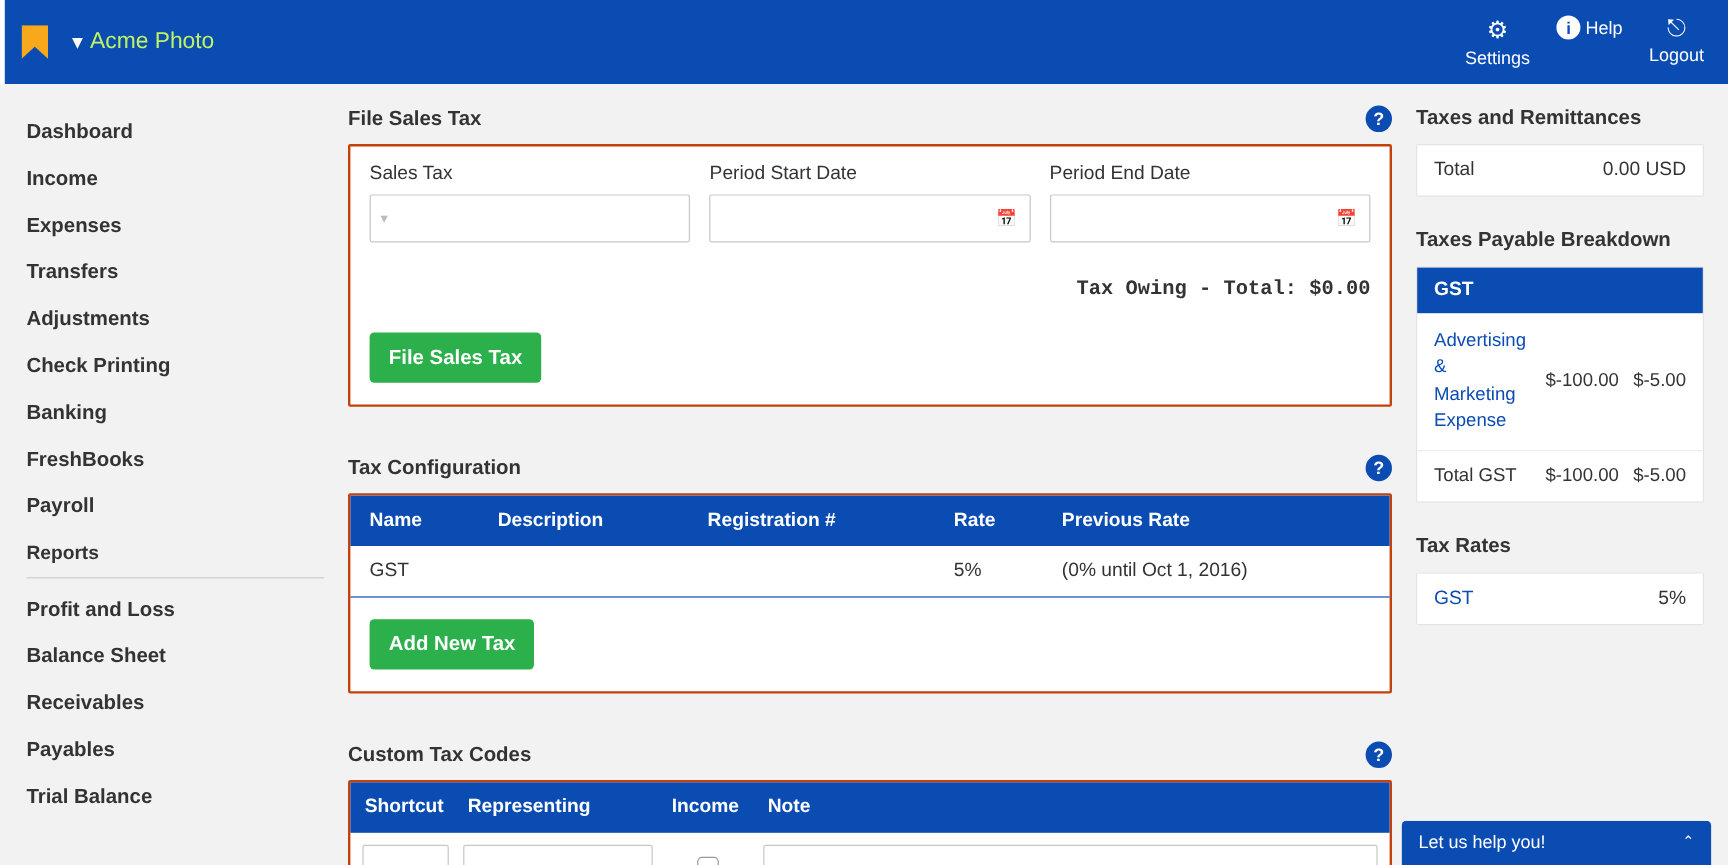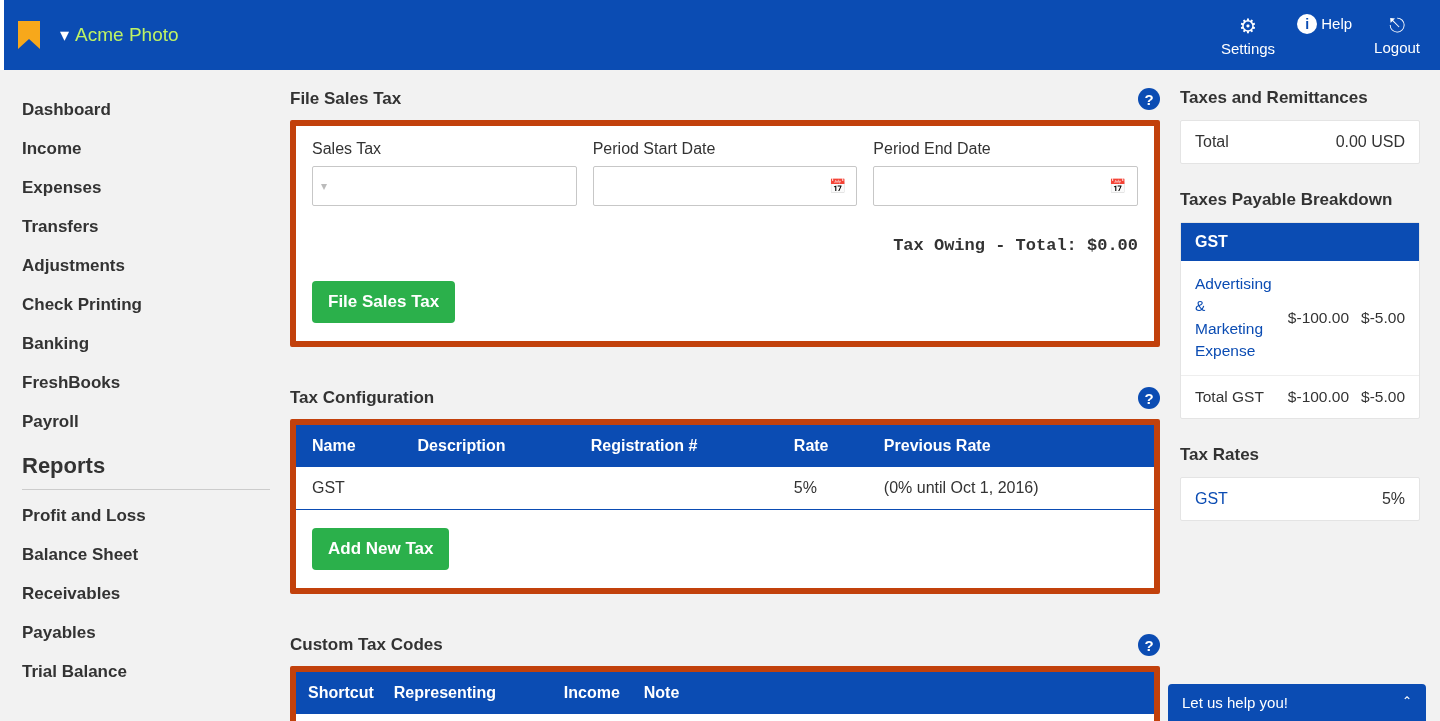--- a/index.html
+++ b/index.html
@@ -44,21 +44,21 @@
   text-decoration: none;
   font-size: 17px;
   padding: 9.5px 0;
   cursor: pointer;
   font-weight: bold;
 }
 .sidebar .section-header {
   font-weight: 700;
   color: #333;
   padding: 12px 0 8px;
-  font-size: 22px;
+  font-size: 16px;
 }
 .sidebar hr {
   border: none; border-top: 1px solid #ccc; margin: 2px 0 6px;
 }
 
 .main {
   flex: 1;
   padding: 18px 20px 20px 10px;
   min-width: 0;
 }
@@ -66,21 +66,21 @@
   display:flex; justify-content: space-between; align-items:center; margin-bottom: 10px;
 }
 .panel-title {
   font-weight: 700; font-size: 17px; color: #333;
 }
 .help-circle {
   width: 22px; height: 22px; border-radius: 50%; background: #0b4cb3; color:#fff;
   display:flex; align-items:center; justify-content:center; font-weight:700; font-size:15px; cursor:pointer;
 }
 .card {
-  background: #fff; border: 6px solid #c2410c; border-radius: 2px;
+  background: #fff; border: 2px solid #c2410c; border-radius: 2px;
   padding: 14px 16px 18px; margin-bottom: 40px;
 }
 .form-row { display: flex; gap: 16px; }
 .field { flex: 1; display:flex; flex-direction:column; gap:8px;}
 .field-label { font-size: 16px; color: #333;}
 .input, .select {
   height: 40px; border: 1px solid #c7c7c7; border-radius: 2px; background: #fff;
   display: flex; align-items: center; padding: 0 10px; position: relative; cursor: pointer;
 }
 .select .caret {

